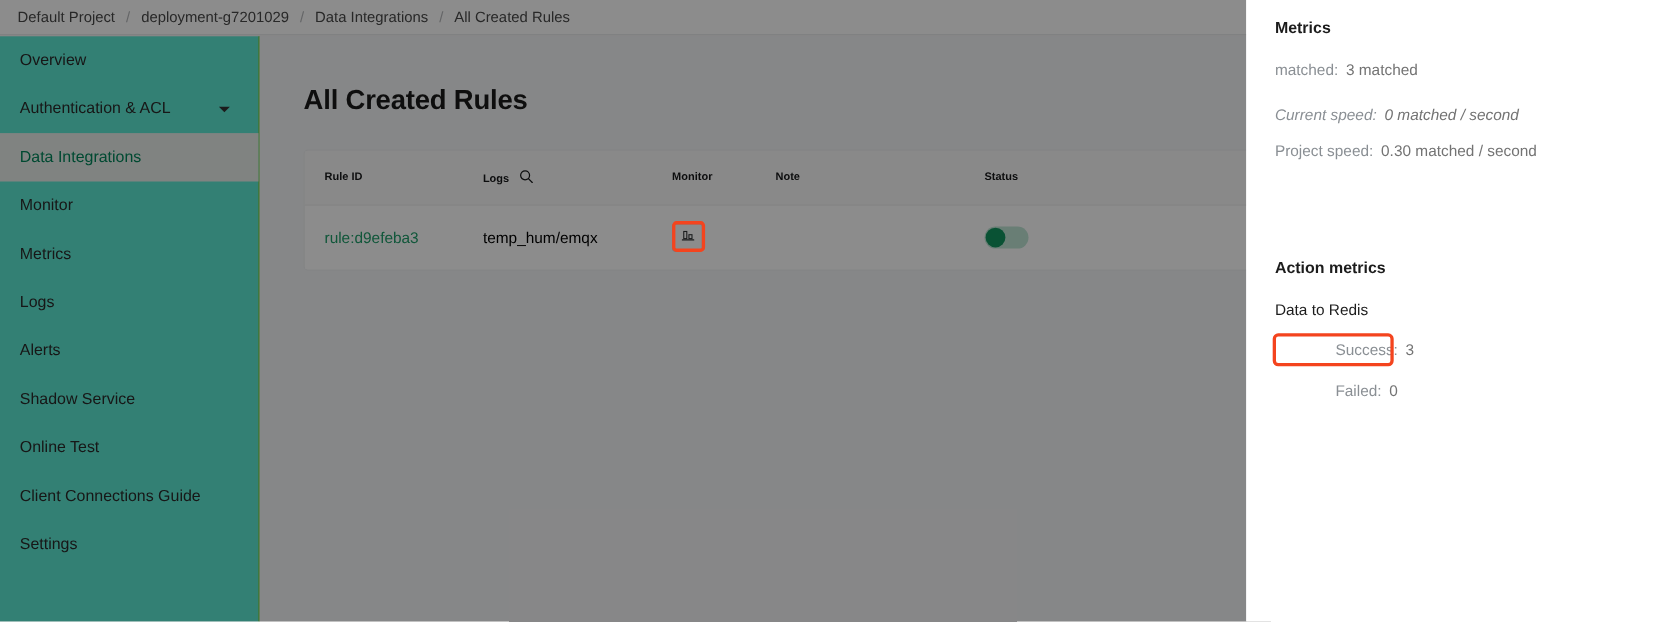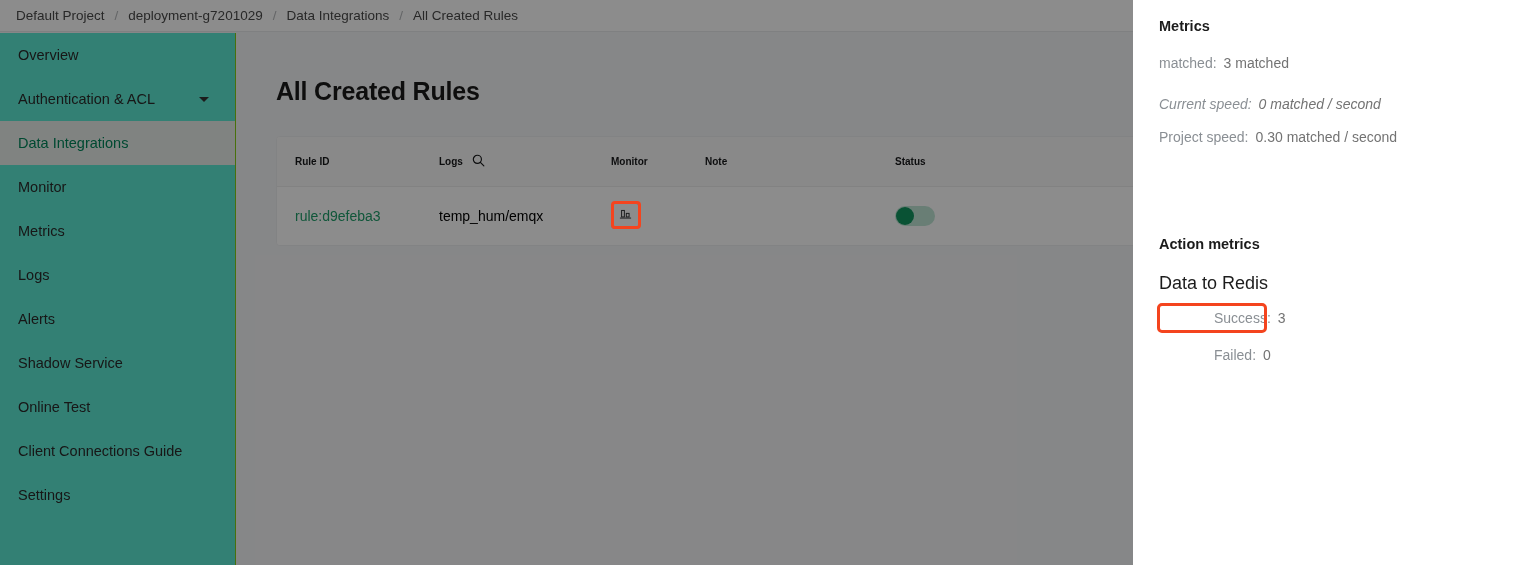--- a/index.html
+++ b/index.html
@@ -89,21 +89,21 @@
   #drawer{
     position:absolute;left:1133px;top:0;width:387px;height:565px;
     background:#ffffff;box-sizing:border-box;padding:0;
   }
   .dr-h{
     position:absolute;left:26px;font-size:14.5px;font-weight:bold;color:#1c1c1c;
   }
   .dr-row{position:absolute;left:26px;font-size:14px;white-space:nowrap;}
   .dr-label{color:#8a8f94;}
   .dr-val{color:#737373;margin-left:7px;}
-  .dr-sub{position:absolute;left:26px;font-size:18px;color:#1c1c1c;}
+  .dr-sub{position:absolute;left:26px;font-size:14px;color:#1c1c1c;}
   .dr-ind{position:absolute;left:42px;font-size:14px;white-space:nowrap;margin-left:39px;}
 
   
   .hl{position:absolute;border:3px solid #f4441e;border-radius:4px;box-sizing:border-box;}
   #hl-monitor{left:611px;top:201px;width:30px;height:28px;}
   #hl-success{left:1157px;top:303px;width:110px;height:30px;border-radius:5px;}
 </style>
 </head>
 <body>
 

